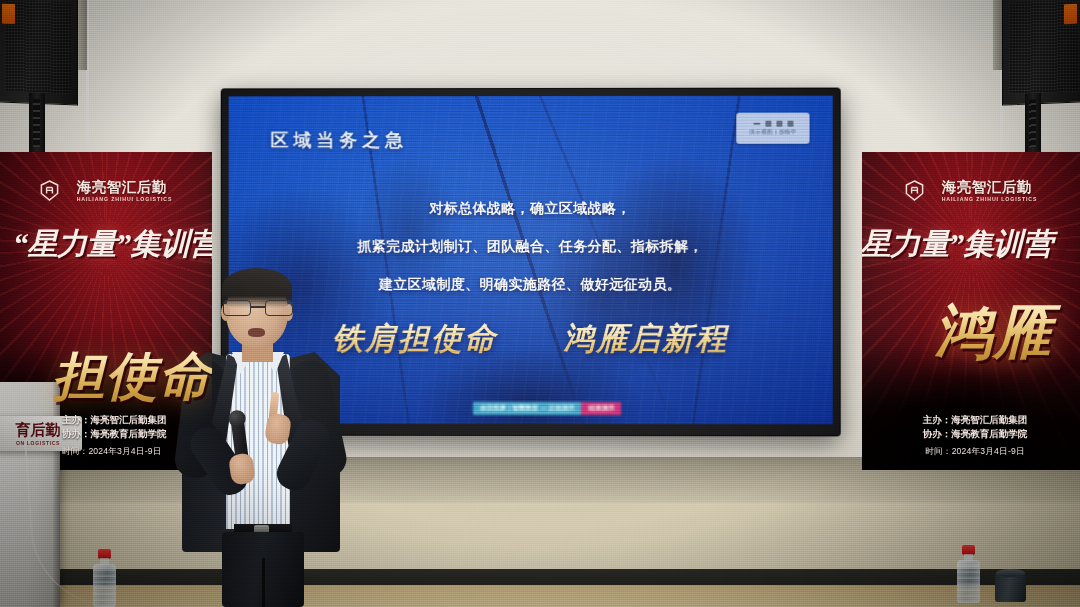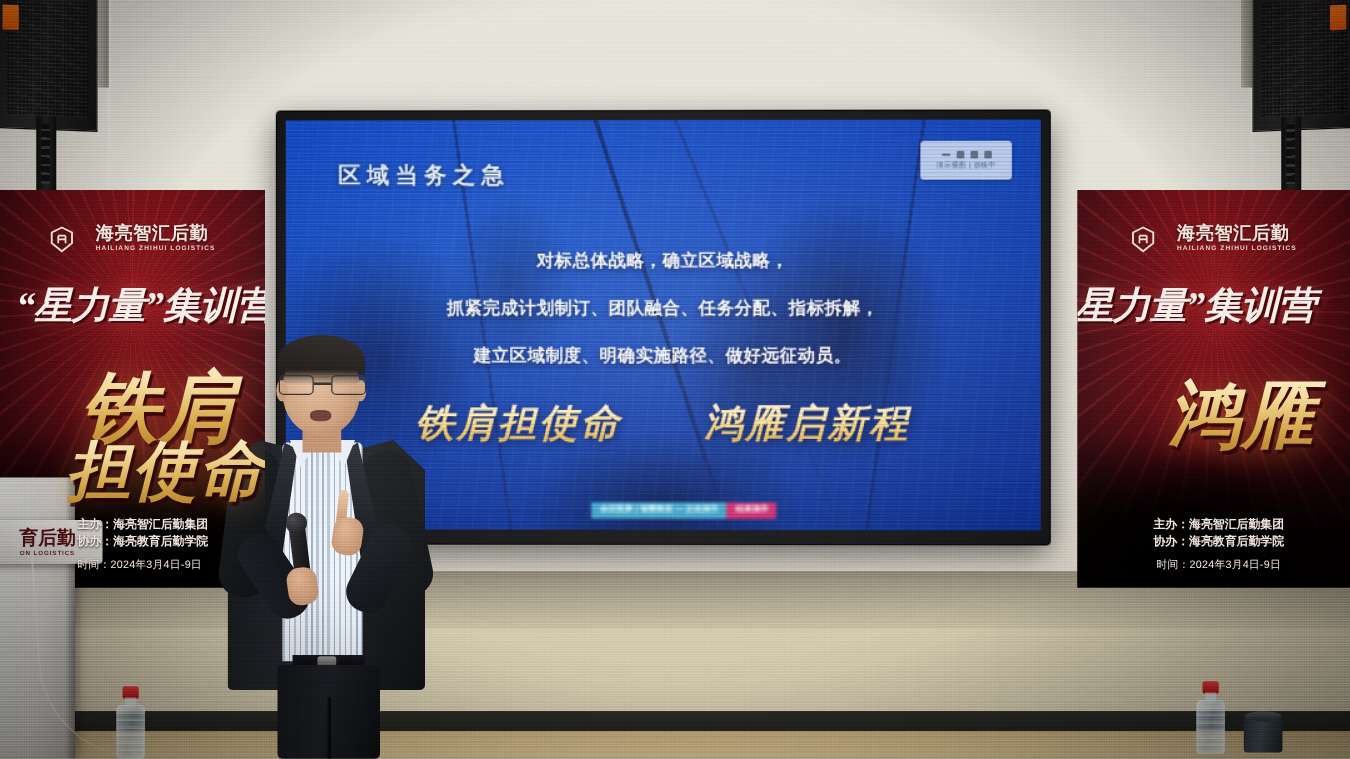--- a/index.html
+++ b/index.html
@@ -121,21 +121,21 @@
       linear-gradient(180deg, rgba(0,0,0,0), rgba(0,0,0,.72));
   }
   #banner-left{ left:0px; width:212px; }
   #banner-right{ left:862px; width:218px; }
 
   .banner-inner{ position:relative; z-index:3; width:100%; height:100%; }
 
   
   .logo-row{
     position:absolute; top:27px; width:100%;
-    display:flex; align-items:flex-end; justify-content:center; gap:18px;
+    display:flex; align-items:center; justify-content:center; gap:18px;
   }
   .logo-mark{
     width:19px; height:21px; flex:none; position:relative;
   }
   .logo-mark svg{ display:block; }
   .logo-txt{ line-height:1; text-align:left; }
   .logo-cn{
     font-size:14.5px; font-weight:bold; color:#f3e6df; letter-spacing:.5px;
     font-family:"Liberation Serif", serif;
     text-shadow:0 1px 2px rgba(0,0,0,.6);
@@ -536,21 +536,20 @@
           </svg>
         </span>
         <span class="logo-txt">
           <span class="logo-cn">海亮智汇后勤</span>
           <span class="logo-en" style="display:block">HAILIANG ZHIHUI LOGISTICS</span>
         </span>
       </div>
 
       <div class="camp-line">“星力量”集训营</div>
 
-      <div class="headline h1">铁肩</div>
       <div class="headline h2">担使命</div>
 
       <div class="banner-foot">
         <div>主办：海亮智汇后勤集团</div>
         <div>协办：海亮教育后勤学院</div>
         <div class="t">时间：2024年3月4日-9日</div>
       </div>
     </div>
   </div>
 

